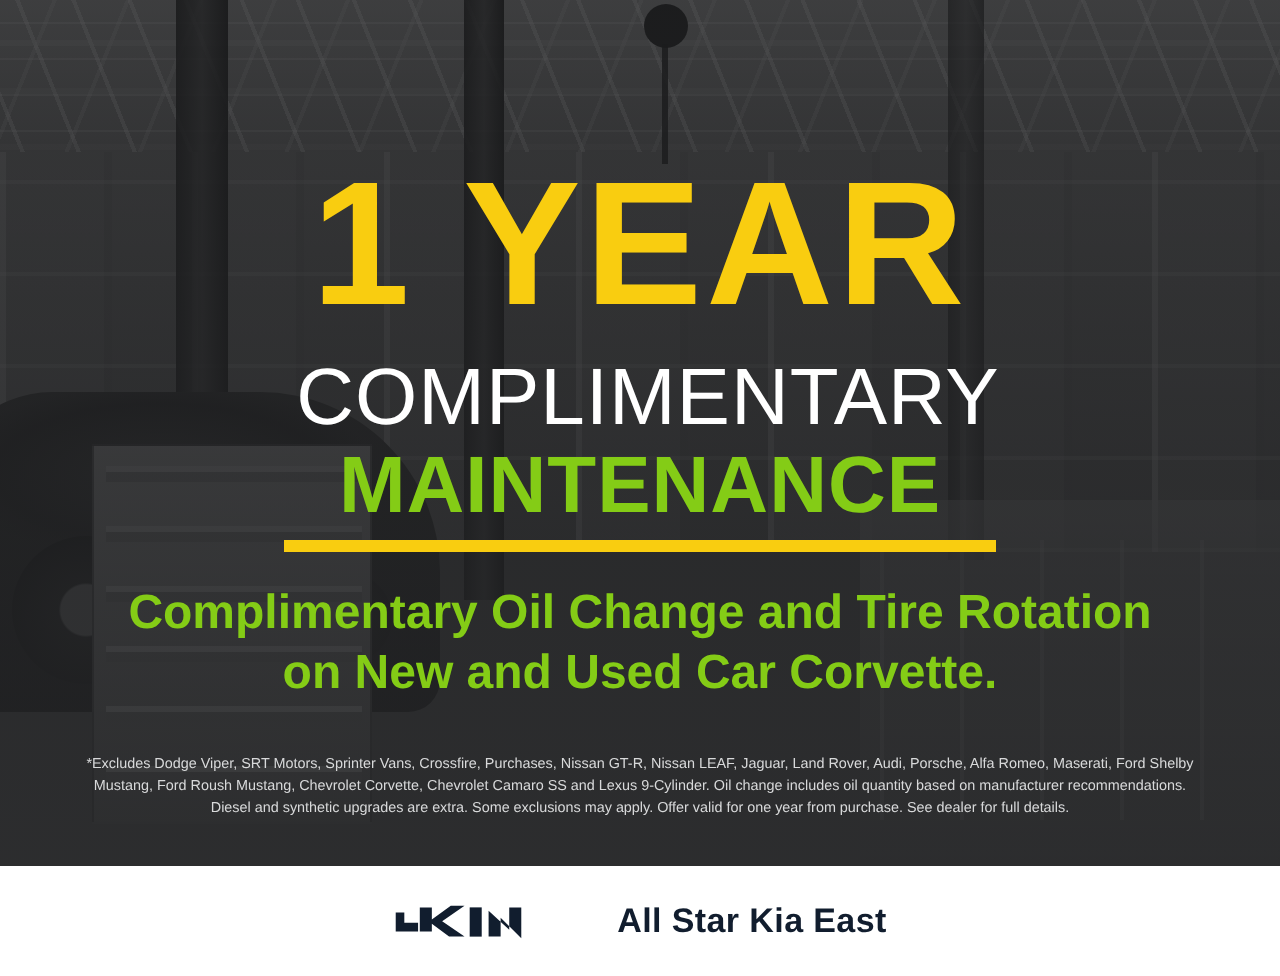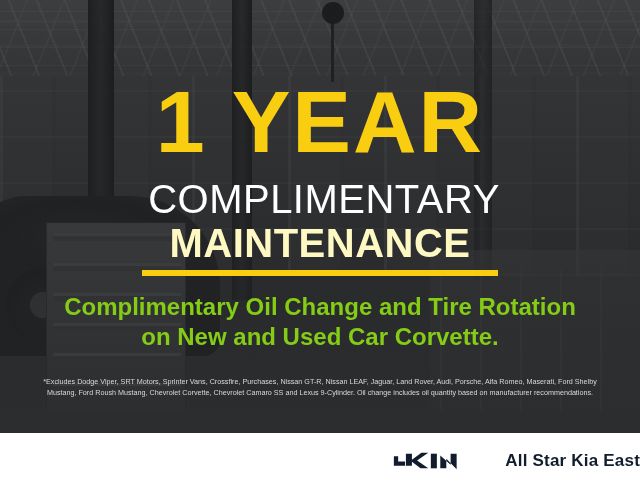--- a/index.html
+++ b/index.html
@@ -222,21 +222,21 @@
   }
 
   .headline-maintenance {
     position: absolute;
     left: 0; top: 222px;
     width: 640px;
     font-size: 40px;
     line-height: 42px;
     font-weight: bold;
     letter-spacing: 0.5px;
-    color: #fef9c3;
+    color: #84cc16;
     white-space: nowrap;
   }
 
   .divider-bar {
     position: absolute;
     left: 142px; top: 270px;
     width: 356px; height: 6px;
     background: #F9CD10;
   }
 
@@ -264,21 +264,21 @@
 
   
   .footer {
     position: absolute;
     left: 0; top: 433px;
     width: 640px;
     height: 55px;
     background: #ffffff;
     display: flex;
     align-items: center;
-    justify-content: flex-end;
+    justify-content: center;
     gap: 26px;
   }
 
   .kia-logo {
     display: block;
     width: 86px;
     height: 22px;
   }
 
   .dealer-name {
@@ -323,20 +323,21 @@
       <div class="divider-bar"></div>
 
       <div class="subhead">
         <span class="line">Complimentary Oil Change and Tire Rotation</span>
         <span class="line">on New and Used Car Corvette.</span>
       </div>
 
       <div class="disclaimer">
         <span class="dline">*Excludes Dodge Viper, SRT Motors, Sprinter Vans, Crossfire, Purchases, Nissan GT-R, Nissan LEAF, Jaguar, Land Rover, Audi, Porsche, Alfa Romeo, Maserati, Ford Shelby</span>
         <span class="dline">Mustang, Ford Roush Mustang, Chevrolet Corvette, Chevrolet Camaro SS and Lexus 9-Cylinder. Oil change includes oil quantity based on manufacturer recommendations.</span>
+        <span class="dline">Diesel and synthetic upgrades are extra. Some exclusions may apply. Offer valid for one year from purchase. See dealer for full details.</span>
       </div>
 
     </div>
   </div>
 
   <div class="footer">
 
     <svg class="kia-logo" viewBox="0 0 200 50" xmlns="http://www.w3.org/2000/svg" aria-hidden="true">
       <path fill="#111D2E" d="M2 14 L2 36 L28 36 L28 26 L12 26 L12 14 Z"></path>
       <path fill="#111D2E" d="M30 8 L44 8 L44 36 L30 36 Z M44 22 L66 6 L82 6 L56 24 L82 42 L64 42 L44 27 Z"></path>

